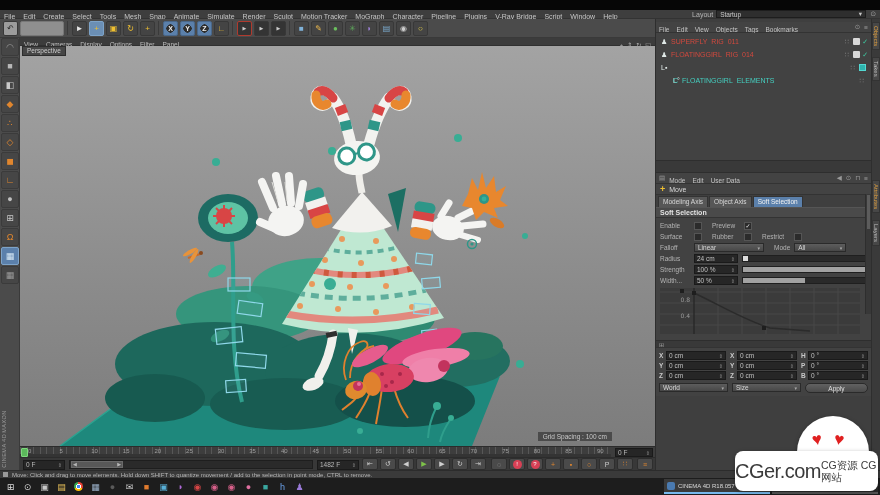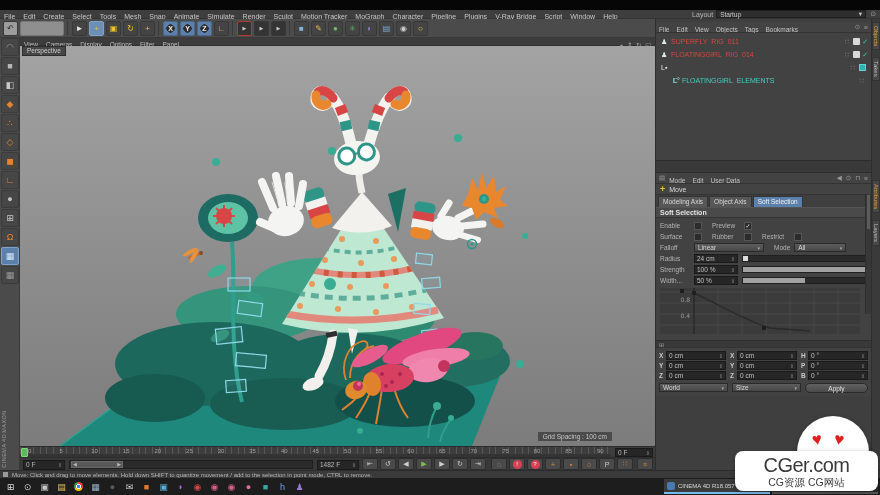--- a/index.html
+++ b/index.html
@@ -126,21 +126,21 @@
   .tkwin{width:106px;height:15px;margin-left:2px;background:#2b2b2b;border-bottom:2px solid #555;display:flex;align-items:center;padding:0 3px;gap:3px;flex:none;}
   .tkwin.active{background:#3a3a3a;border-bottom-color:#76b9ed;}
   .tkwin i{width:8px;height:8px;border-radius:2px;flex:none;}
   .tkwin span{font-size:6px;color:#d8d8d8;white-space:nowrap;overflow:hidden;}
   #tkspacer{margin-left:auto;}
   
   #wm-circle{position:absolute;left:797px;top:416px;width:72px;height:72px;border-radius:50%;background:#fff;z-index:60;box-shadow:0 1px 4px rgba(0,0,0,.35);}
   #wm-circle .h{position:absolute;font-size:17px;top:14px;}
   #wm-circle .h1{left:15px;transform:rotate(-10deg);}
   #wm-circle .h2{left:37px;transform:rotate(10deg);}
-  #wm-card{position:absolute;left:735px;top:451px;width:143px;height:40px;background:#fff;border-radius:8px;z-index:61;display:flex;flex-direction:column;align-items:center;justify-content:center;box-shadow:0 1px 4px rgba(0,0,0,.3);}
+  #wm-card{position:absolute;left:735px;top:451px;width:143px;height:40px;background:#fff;border-radius:8px;z-index:61;display:flex;flex-direction:row;align-items:center;justify-content:center;box-shadow:0 1px 4px rgba(0,0,0,.3);}
   #wm-card .t1{font-size:20px;color:#3a3a3a;line-height:21px;letter-spacing:-.5px;}
   #wm-card .t2{font-size:10.5px;color:#3a3a3a;line-height:12px;}
   svg text{font-family:"DejaVu Sans",sans-serif;}
 </style>
 </head>
 <body>
 
 <div id="app">
 
   <div id="titlebar"></div>

